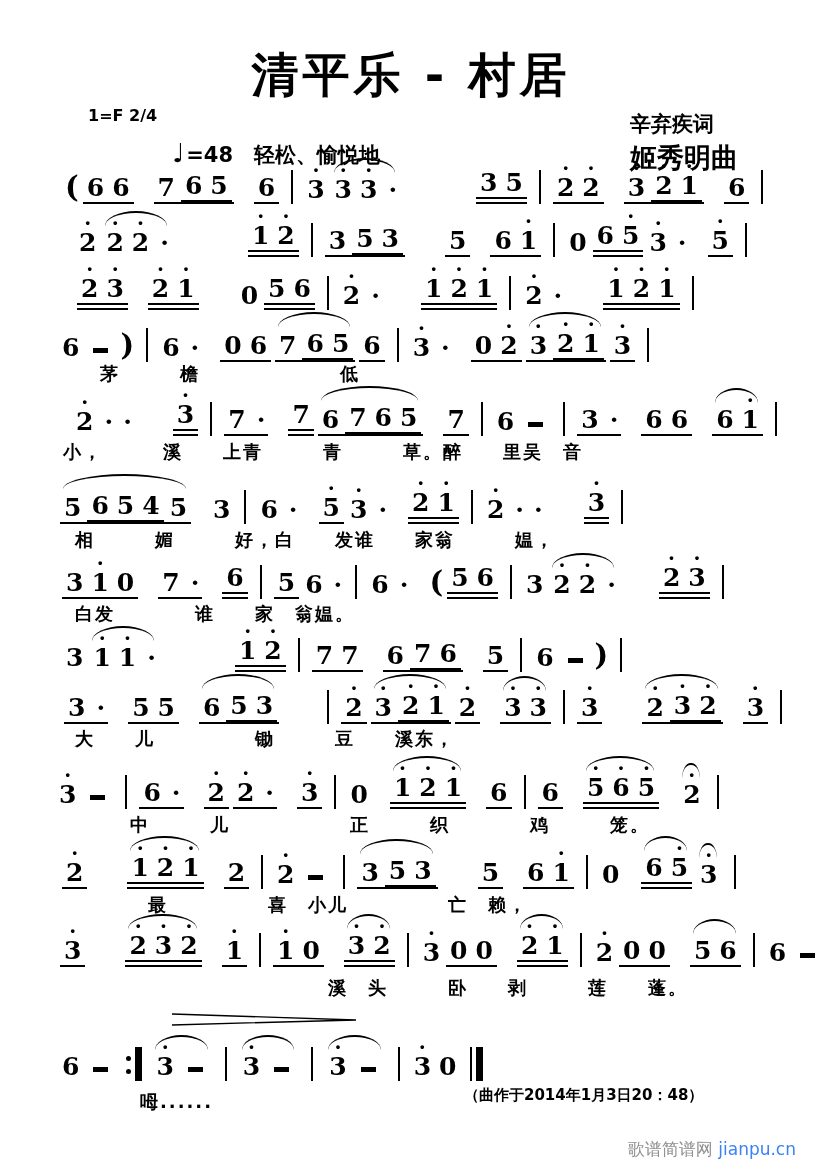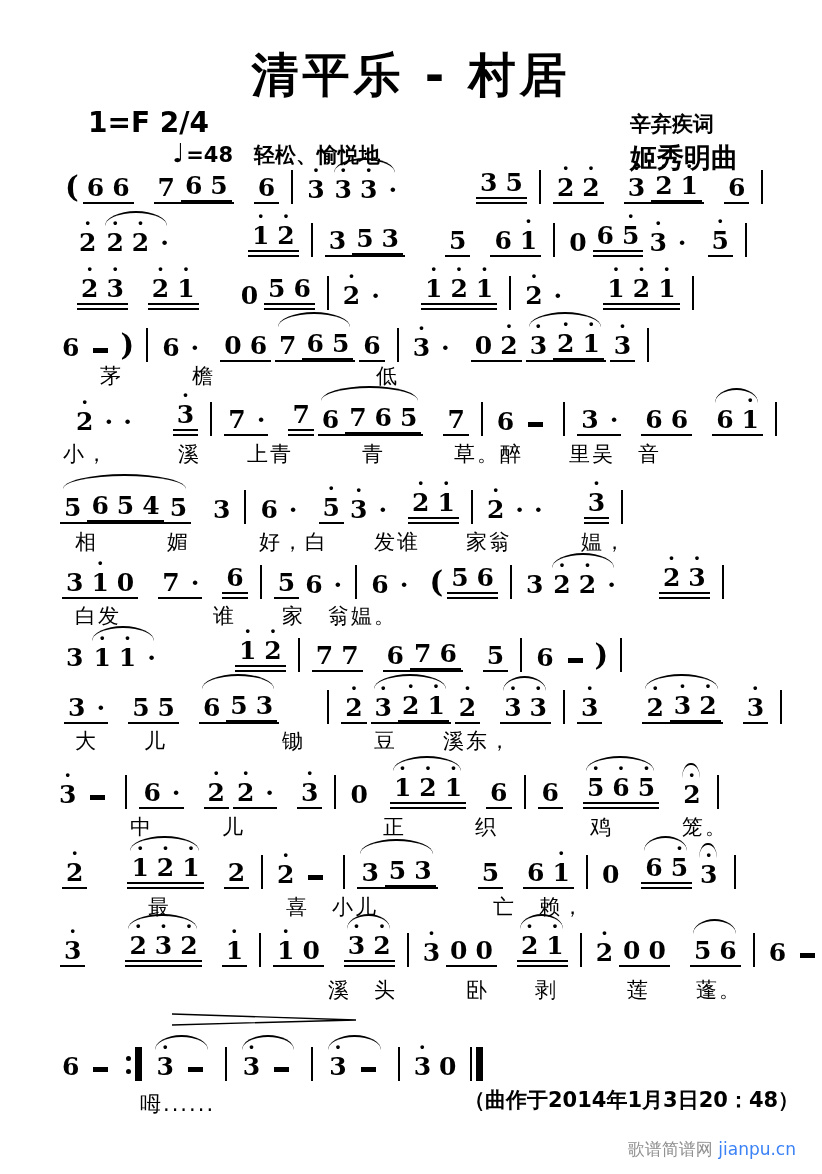--- a/index.html
+++ b/index.html
@@ -8,21 +8,21 @@
     background:#ffffff;color:#000;
     font-family:"DejaVu Sans","Liberation Sans",sans-serif;
     overflow:hidden;
   }
   
   .title{
     position:absolute;top:44px;left:0;width:100%;text-align:center;
     font-size:47px;font-weight:bold;letter-spacing:4px;
     font-family:"DejaVu Sans",sans-serif;
   }
-  .keysig{position:absolute;left:88px;top:106px;font-size:28px;font-weight:bold;}
+  .keysig{position:absolute;left:88px;top:106px;font-size:16px;font-weight:bold;}
   .tempo{position:absolute;left:172px;top:138px;font-size:21px;font-weight:bold;}
   .tempo .tnote{font-size:26px;margin-right:2px;}
   .lyricist{position:absolute;left:630px;top:110px;font-size:21px;font-weight:bold;}
   .composer{position:absolute;left:630px;top:140px;font-size:27px;font-weight:bold;}
 
   
   .score-line{
     position:absolute;display:flex;align-items:flex-end;
     height:44px;white-space:nowrap;
     font-family:"DejaVu Serif","Liberation Serif",serif;
@@ -49,27 +49,27 @@
   .rptdots{position:relative;width:5px;height:24px;margin:0 4px 4px 8px;}
   .rptdots::before,.rptdots::after{
     content:"";position:absolute;left:0;width:5px;height:5px;border-radius:50%;background:#000;}
   .rptdots::before{top:3px;} .rptdots::after{bottom:3px;}
   .barthick{width:7px;height:34px;background:#000;margin:0 8px 0 0;}
   .finalbar{display:inline-flex;align-items:flex-end;margin-left:10px;}
   .finalbar .thin{width:2px;height:34px;background:#000;margin-right:4px;}
   .finalbar .thick{width:7px;height:34px;background:#000;}
 
   .lyrics-line{
-    position:absolute;font-size:21px;font-weight:normal;letter-spacing:2px;
+    position:absolute;font-size:18px;font-weight:bold;letter-spacing:2px;
     white-space:pre;font-family:"DejaVu Sans",sans-serif;
   }
 
   
   .hairpin{position:absolute;left:170px;top:1012px;}
-  .footnote{position:absolute;left:464px;top:1086px;font-size:21px;font-weight:bold;}
+  .footnote{position:absolute;left:464px;top:1086px;font-size:15px;font-weight:bold;}
   .watermark{position:absolute;right:26px;top:1138px;font-size:17px;}
 </style>
 </head>
 <body>
 
 <div id="page">
   <div class="title">清平乐 - 村居</div>
   <div class="keysig">1=F  2/4</div>
   <div class="tempo"><span class="tnote">♩</span><span>=48</span>　<span>轻松、愉悦地</span></div>
   <div class="lyricist">辛弃疾词</div>

